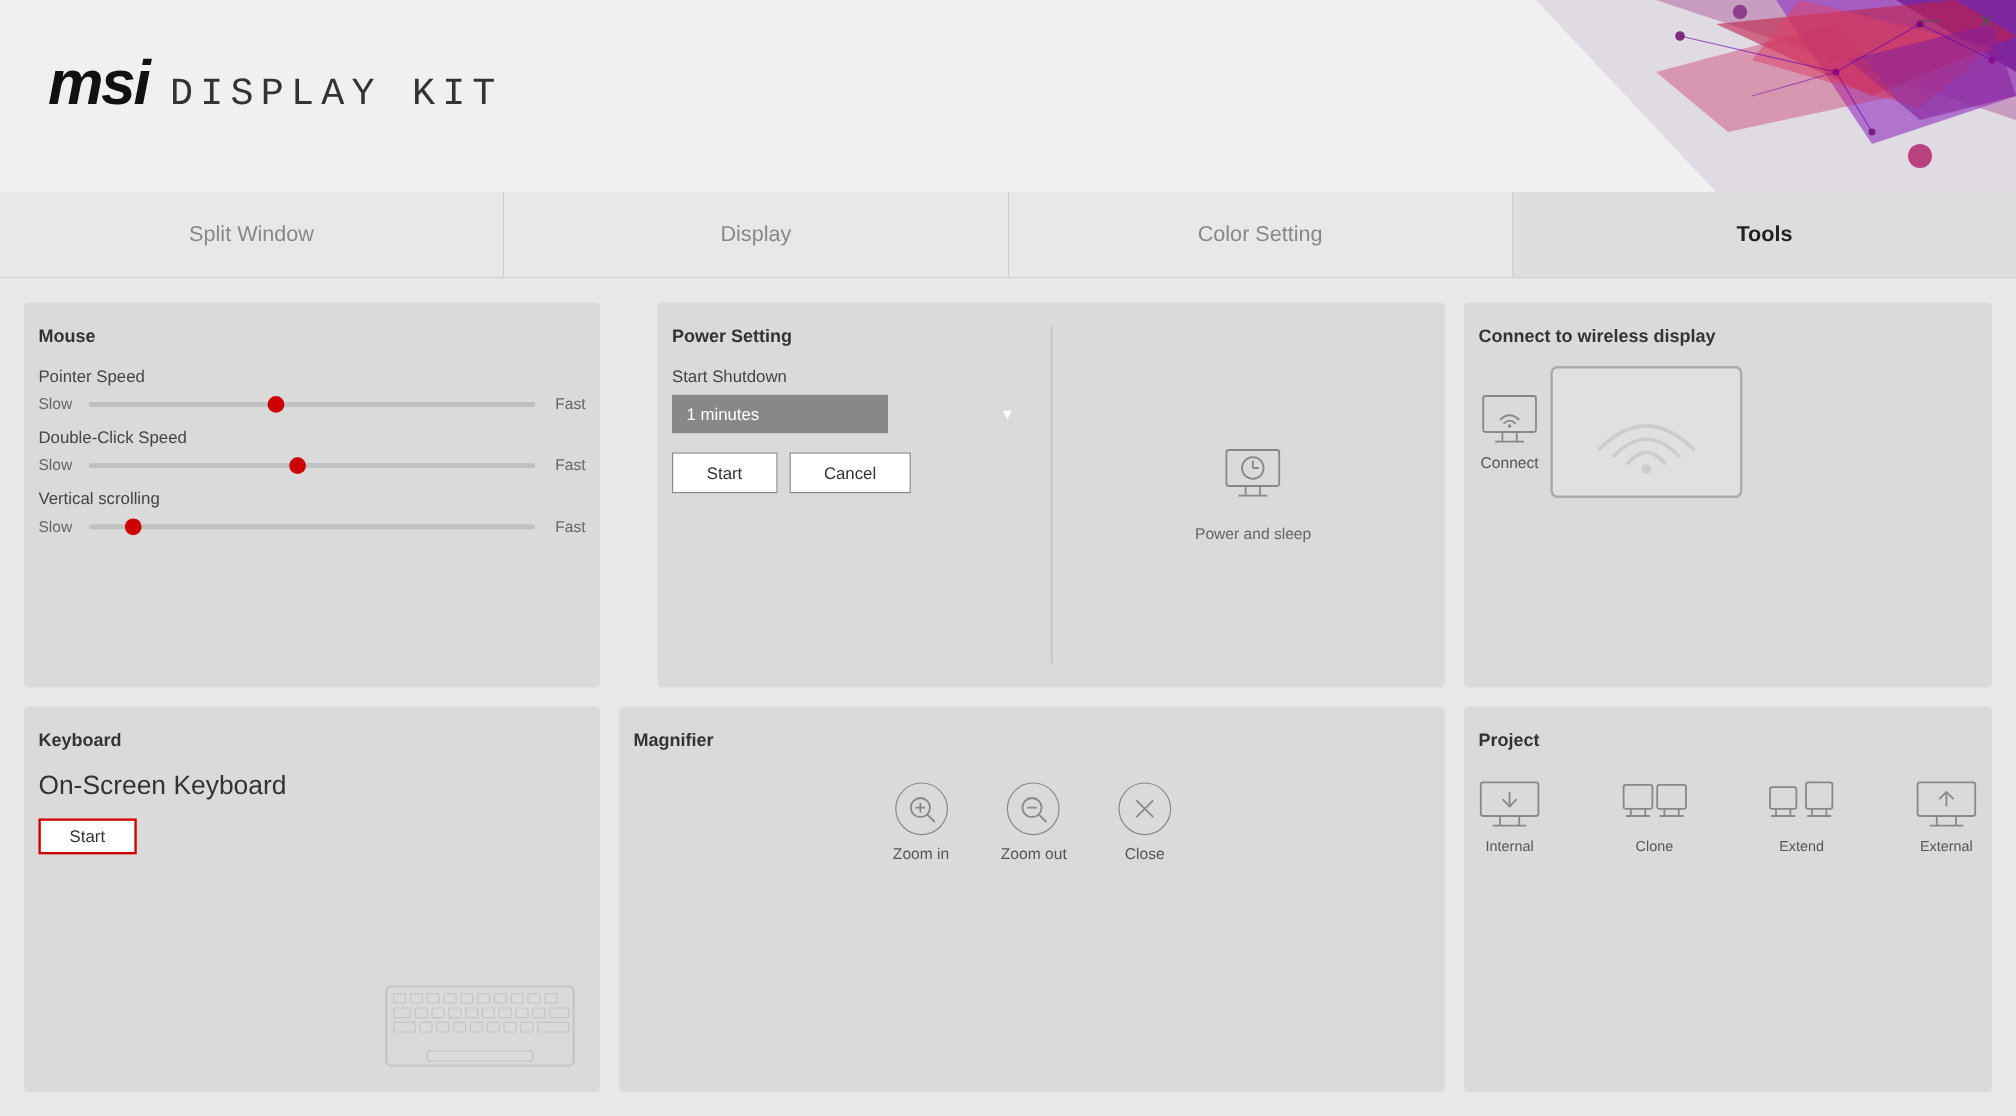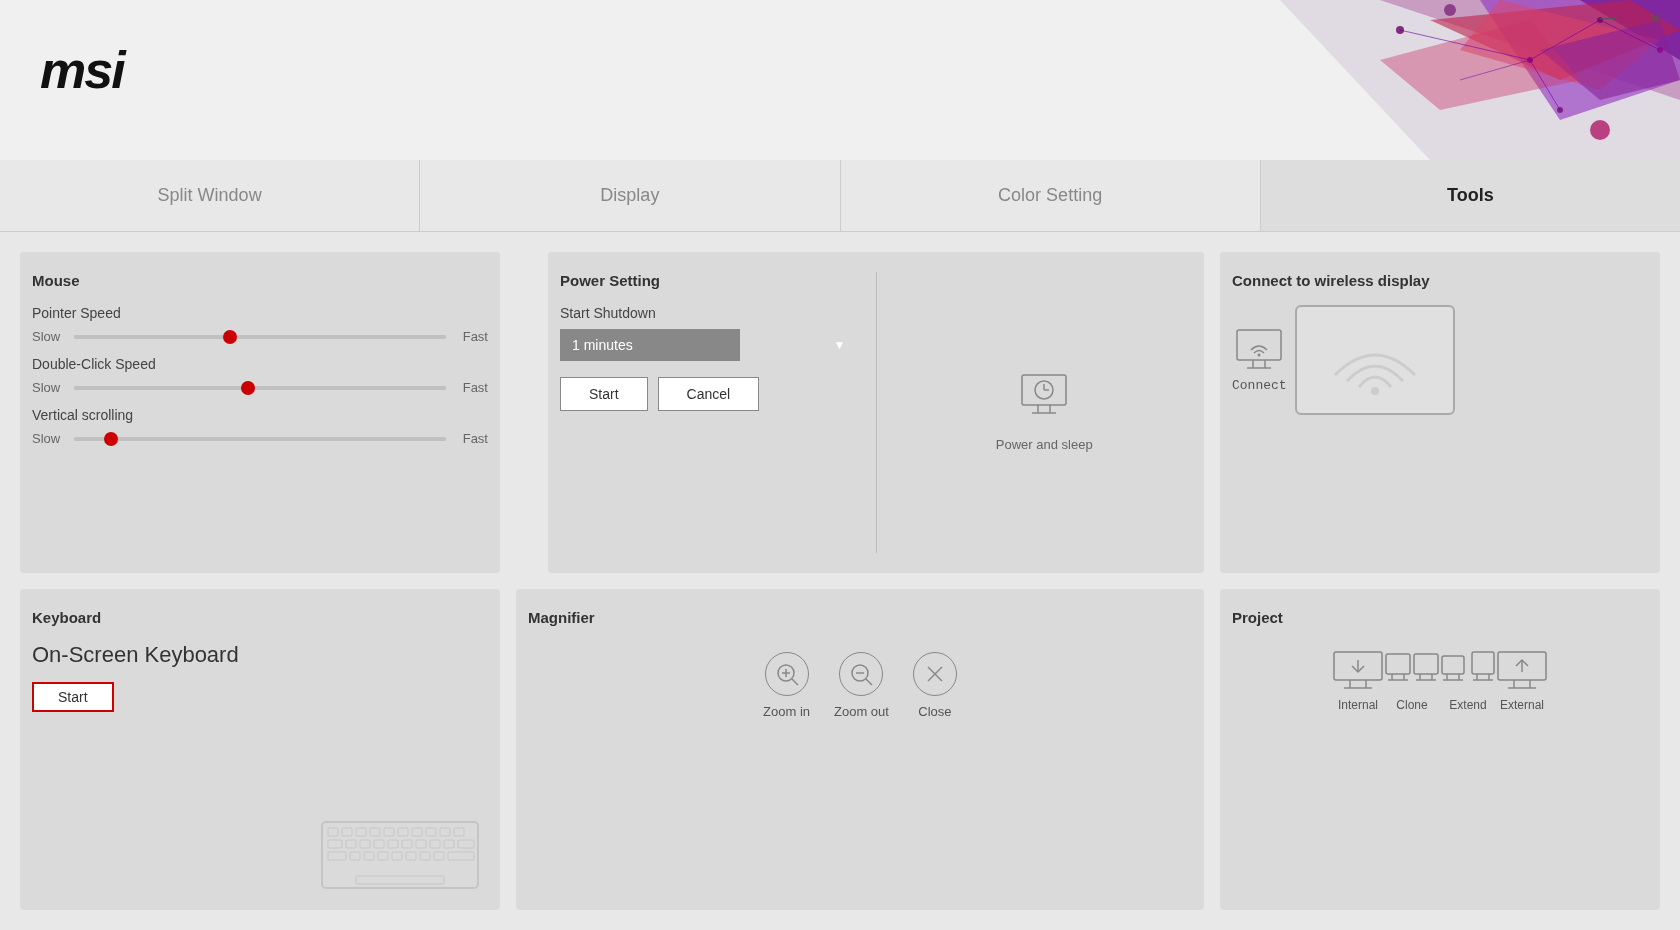--- a/index.html
+++ b/index.html
@@ -276,21 +276,21 @@
       font-size: 13px;
       cursor: pointer;
     }
 
     
     .magnifier-card {
       flex: 1;
     }
     .magnifier-icons {
       display: flex;
-      gap: 24px;
+      gap: 43px;
       justify-content: center;
       align-items: center;
       padding-top: 10px;
     }
     .icon-btn {
       display: flex;
       flex-direction: column;
       align-items: center;
       gap: 8px;
       cursor: pointer;
@@ -334,21 +334,21 @@
       justify-content: center;
       overflow: hidden;
     }
 
     
     .project-card {
       flex: 1;
     }
     .project-icons {
       display: flex;
-      justify-content: center;
+      justify-content: space-between;
       align-items: center;
       padding-top: 8px;
     }
     .proj-icon {
       display: flex;
       flex-direction: column;
       align-items: center;
       gap: 8px;
       cursor: pointer;
       color: #555;
@@ -363,20 +363,21 @@
 
 <div class="title-bar">
   <button class="title-btn">—</button>
   <button class="title-btn close-btn">✕</button>
 </div>
 
 <div class="header">
   <div class="header-logo">
     <span style="display:inline-flex; align-items:baseline; gap:10px;">
       <span class="logo-msi">msi</span>
+      <span class="logo-displaykit">DISPLAY KIT</span>
     </span>
   </div>
 
   <svg class="header-decoration" viewBox="0 0 600 160" xmlns="http://www.w3.org/2000/svg">
 
     <polygon points="200,0 600,0 600,160 350,160" fill="#c8b8d0" opacity="0.4"></polygon>
     <polygon points="300,0 600,0 600,100" fill="#b060a0" opacity="0.5"></polygon>
     <polygon points="400,0 600,0 600,80 480,120" fill="#9030c0" opacity="0.6"></polygon>
     <polygon points="500,0 600,0 600,60" fill="#701090" opacity="0.7"></polygon>
     <polygon points="350,20 550,0 600,30 480,80" fill="#c0204a" opacity="0.6"></polygon>
@@ -583,21 +584,21 @@
         </div>
 
       </div>
     </div>
   </div>
 
   <div class="right-col">
 
     <div class="card connect-card">
       <div class="card-title">Connect to wireless display</div>
-      <div style="display:flex; gap:8px; align-items:center;font-family:Liberation Mono, monospace;">
+      <div style="display:flex; gap:8px; align-items:center;">
 
         <div class="connect-icon-area">
 
           <svg width="52" height="44" viewBox="0 0 52 44" fill="none" xmlns="http://www.w3.org/2000/svg">
             <rect x="4" y="2" width="44" height="30" rx="2" stroke="#888" stroke-width="1.5" fill="none"></rect>
             <line x1="20" y1="32" x2="20" y2="40" stroke="#888" stroke-width="1.5"></line>
             <line x1="32" y1="32" x2="32" y2="40" stroke="#888" stroke-width="1.5"></line>
             <line x1="14" y1="40" x2="38" y2="40" stroke="#888" stroke-width="1.5"></line>
 
             <path d="M18 22 Q26 14 34 22" stroke="#888" stroke-width="1.5" fill="none"></path>

